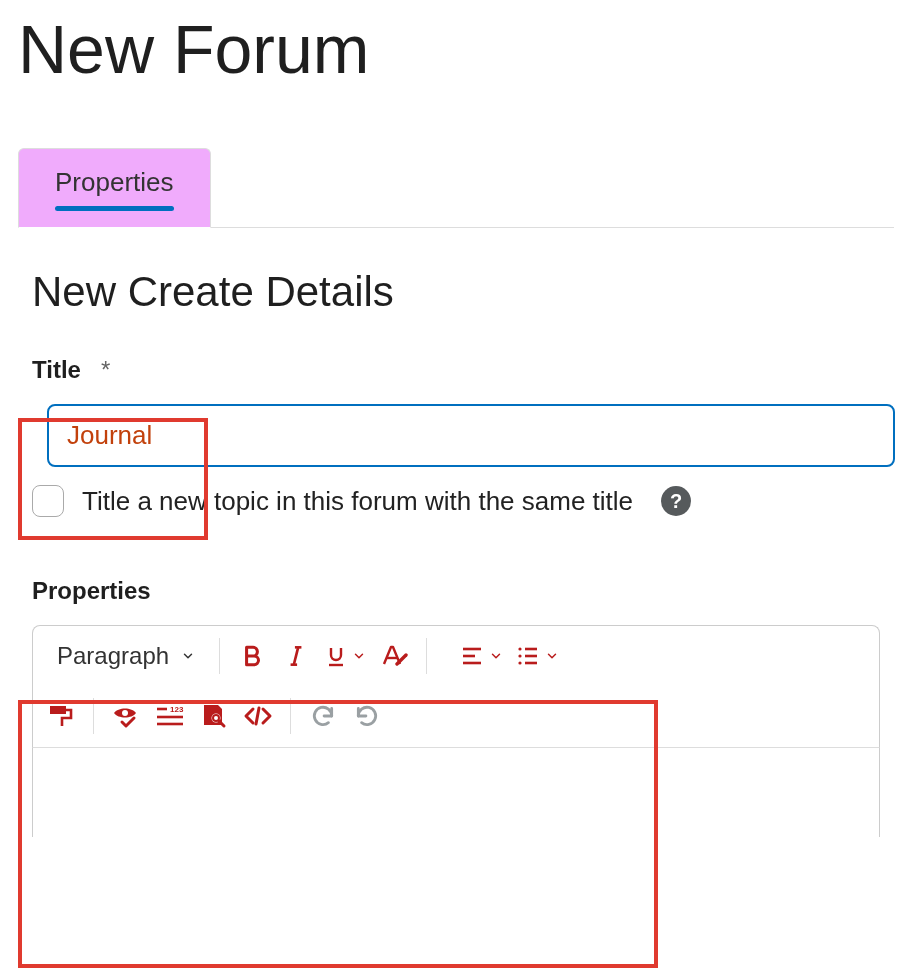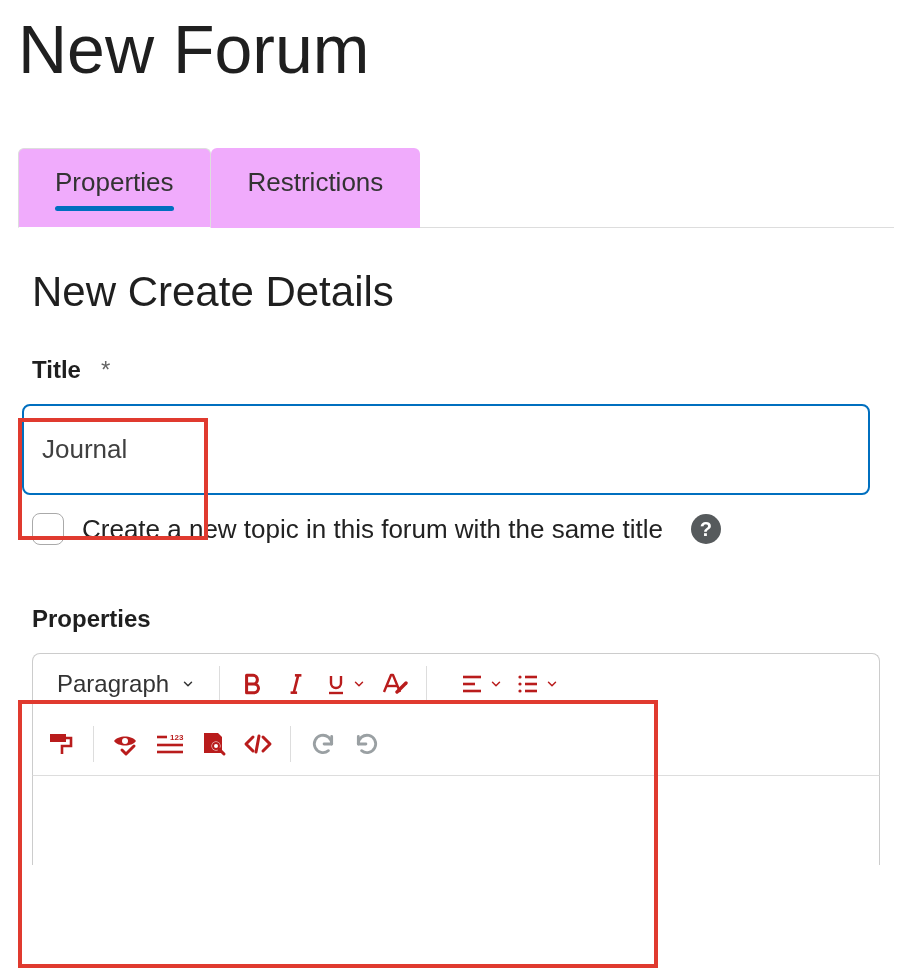--- a/index.html
+++ b/index.html
@@ -68,27 +68,27 @@
     gap: 20px;
   }
   .req {
     color: #666;
     font-weight: 400;
   }
   
   .text-input {
     display: block;
     width: calc(100% - 28px);
-    margin: 0 14px 18px 4px;
-    padding: 28px 18px;
+    margin: 0 14px 18px 29px;
+    padding: 14px 18px;
     font-size: 26px;
     border: 2px solid #006fbf;
     border-radius: 8px;
     outline: none;
-    color: #404040;
+    color: #c2410c;
   }
   
   .checkbox-row {
     display: flex;
     align-items: center;
     gap: 18px;
     margin: 10px 14px 60px 14px;
   }
   .checkbox {
     width: 32px;
@@ -195,37 +195,34 @@
 <body>
 
 <div class="page rel">
   <h1 class="page-title">New Forum</h1>
 
   <div class="tabs">
     <div class="tab active">
       <span>Properties</span>
       <div class="underline"></div>
     </div>
-    <div class="tab">
-      <span>Restrictions</span>
-    </div>
   </div>
 
   <h2 class="section-title">New Create Details</h2>
 
   <div class="field-label">
     <span>Title</span>
     <span class="req">*</span>
   </div>
 
   <input class="text-input" type="text" value="Journal" style="">
 
   <div class="checkbox-row">
     <div class="checkbox" role="checkbox" aria-checked="false"></div>
-    <span class="checkbox-label">Create a new topic in this forum with the same title</span>
+    <span class="checkbox-label">Title a new topic in this forum with the same title</span>
     <div class="help-badge">
       <span>?</span>
     </div>
   </div>
 
   <div class="field-label">
     <span>Properties</span>
   </div>
 
   <div class="editor-wrap">

